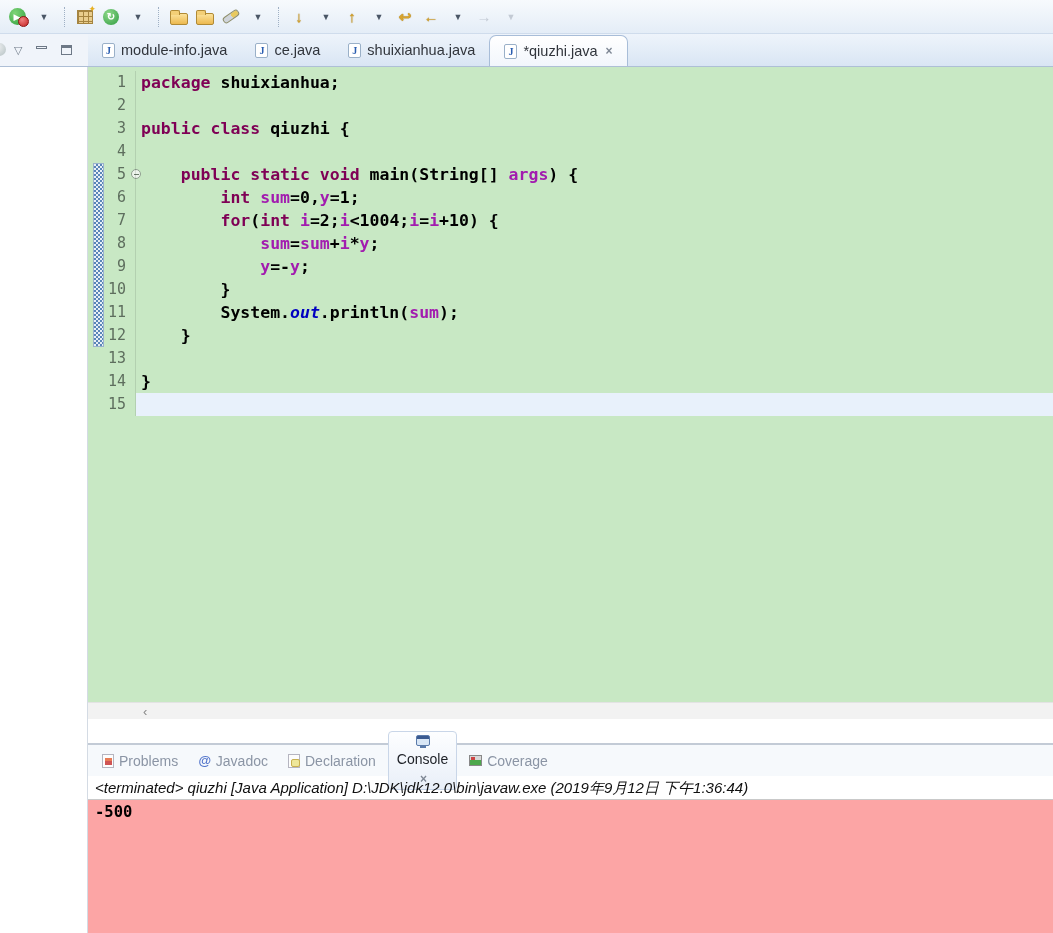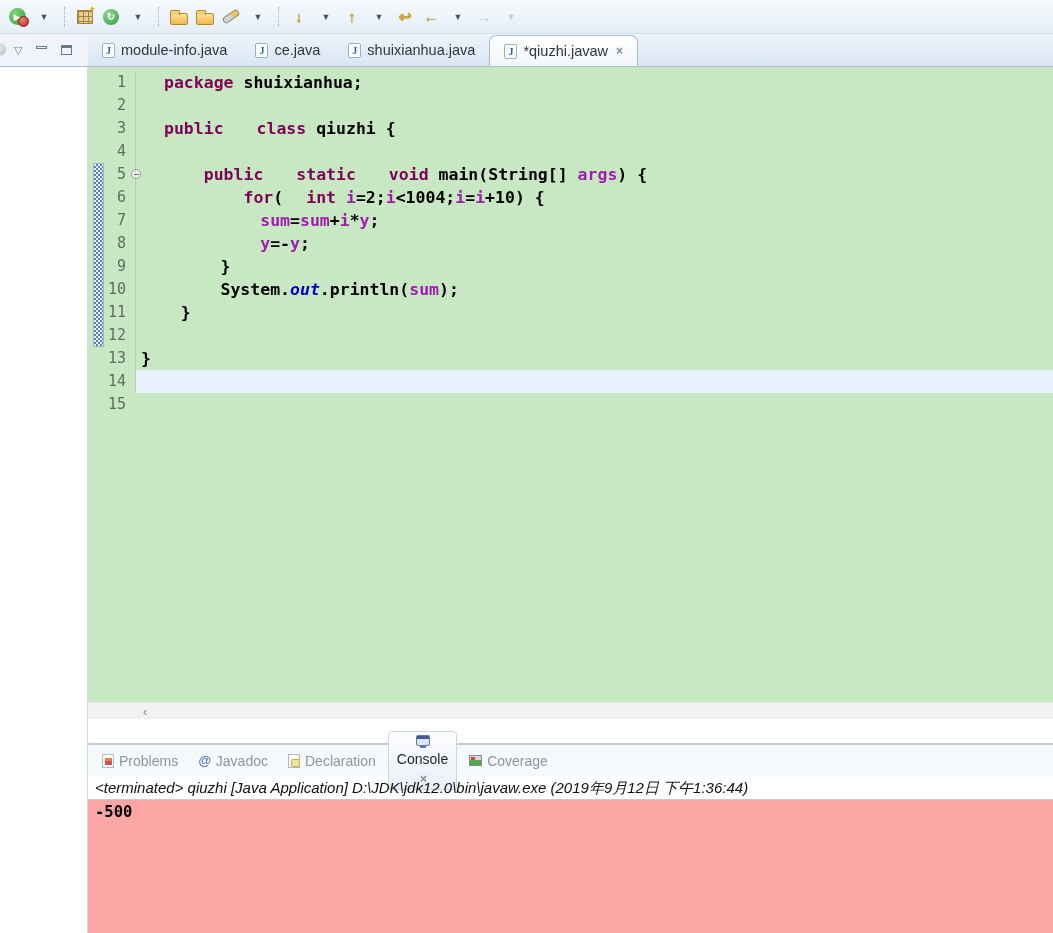--- a/index.html
+++ b/index.html
@@ -51,21 +51,21 @@
     background-image:linear-gradient(45deg,#5a86b8 25%,transparent 25%,transparent 75%,#5a86b8 75%),
                      linear-gradient(45deg,#5a86b8 25%,transparent 25%,transparent 75%,#5a86b8 75%);
     background-size:4px 4px; background-position:0 0,2px 2px; border:1px solid #9ab2cc; }
   #gutter { position:absolute; left:0; top:4px; width:47px; }
   .gut-line { height:23px; line-height:23px; text-align:right; padding-right:9px; font-family:"DejaVu Sans Mono", monospace; font-size:15px; color:#5e6e5e; position:relative; }
   .fold-marker { position:absolute; right:-6px; top:6px; width:10px; height:10px; border:1px solid #90a090; border-radius:50%; background:#edf4ec; }
   .fold-marker::before { content:""; position:absolute; left:2px; top:4px; width:5px; height:1px; background:#6a7a6a; }
   #codearea { position:absolute; left:47px; top:4px; right:0; border-left:1px solid rgba(0,0,0,0.10); }
   .code-line { height:23px; line-height:23px; padding-left:5px; white-space:pre; font-family:"DejaVu Sans Mono", monospace; font-size:16.5px; font-weight:bold; color:#000; }
   .code-line.current { background:#e8f1fb; }
-  .tok-k { color:#7f0055;margin-left:23px; }
+  .tok-k { color:#7f0055; }
   .tok-v { color:#a21caf; }
   .tok-f { color:#0000c0; font-style:italic; }
 
   
   #hscroll { position:absolute; left:88px; top:702px; width:965px; height:17px; background:#f2f2f2; border-top:1px solid #e3e3e3; }
   #hscroll .larrow { position:absolute; left:55px; top:0; color:#8a8a8a; font-size:13px; line-height:17px; }
 
   
   #console { position:absolute; left:88px; top:743px; width:965px; height:252px; background:#fca5a5; border-top:2px solid #c3cbd6; }
   #console-tabs { height:31px; display:flex; align-items:center; gap:4px; padding-left:6px; background:#f6f9fc; }
@@ -136,21 +136,21 @@
       <div class="tab">
         <span class="jfile">J</span>
         <span>ce.java</span>
       </div>
       <div class="tab">
         <span class="jfile">J</span>
         <span>shuixianhua.java</span>
       </div>
       <div class="tab active">
         <span class="jfile">J</span>
-        <span>*qiuzhi.javaw</span>
+        <span>*qiuzhi.java</span>
         <span class="tab-close">×</span>
       </div>
     </div>
 </div>
 
 <div id="sidebar"></div>
 
 <div id="editor">
   <div id="range-indicator"></div>
   <div id="gutter">
@@ -169,20 +169,21 @@
       <div class="gut-line">13</div>
       <div class="gut-line">14</div>
       <div class="gut-line">15</div>
     </div>
   <div id="codearea">
       <div class="code-line"><span class="tok-k">package</span><span> shuixianhua;</span></div>
       <div class="code-line"></div>
       <div class="code-line"><span class="tok-k">public</span><span> </span><span class="tok-k">class</span><span> qiuzhi {</span></div>
       <div class="code-line"></div>
       <div class="code-line"><span>    </span><span class="tok-k">public</span><span> </span><span class="tok-k">static</span><span> </span><span class="tok-k">void</span><span> main(String[] </span><span class="tok-v">args</span><span>) {</span></div>
+      <div class="code-line"><span>        </span><span class="tok-k">int</span><span> </span><span class="tok-v">sum</span><span>=0,</span><span class="tok-v">y</span><span>=1;</span></div>
       <div class="code-line"><span>        </span><span class="tok-k">for</span><span>(</span><span class="tok-k">int</span><span> </span><span class="tok-v">i</span><span>=2;</span><span class="tok-v">i</span><span>&lt;1004;</span><span class="tok-v">i</span><span>=</span><span class="tok-v">i</span><span>+10) {</span></div>
       <div class="code-line"><span>            </span><span class="tok-v">sum</span><span>=</span><span class="tok-v">sum</span><span>+</span><span class="tok-v">i</span><span>*</span><span class="tok-v">y</span><span>;</span></div>
       <div class="code-line"><span>            </span><span class="tok-v">y</span><span>=-</span><span class="tok-v">y</span><span>;</span></div>
       <div class="code-line"><span>        }</span></div>
       <div class="code-line"><span>        System.</span><span class="tok-f">out</span><span>.println(</span><span class="tok-v">sum</span><span>);</span></div>
       <div class="code-line"><span>    }</span></div>
       <div class="code-line"></div>
       <div class="code-line"><span>}</span></div>
       <div class="code-line current"></div>
     </div>

